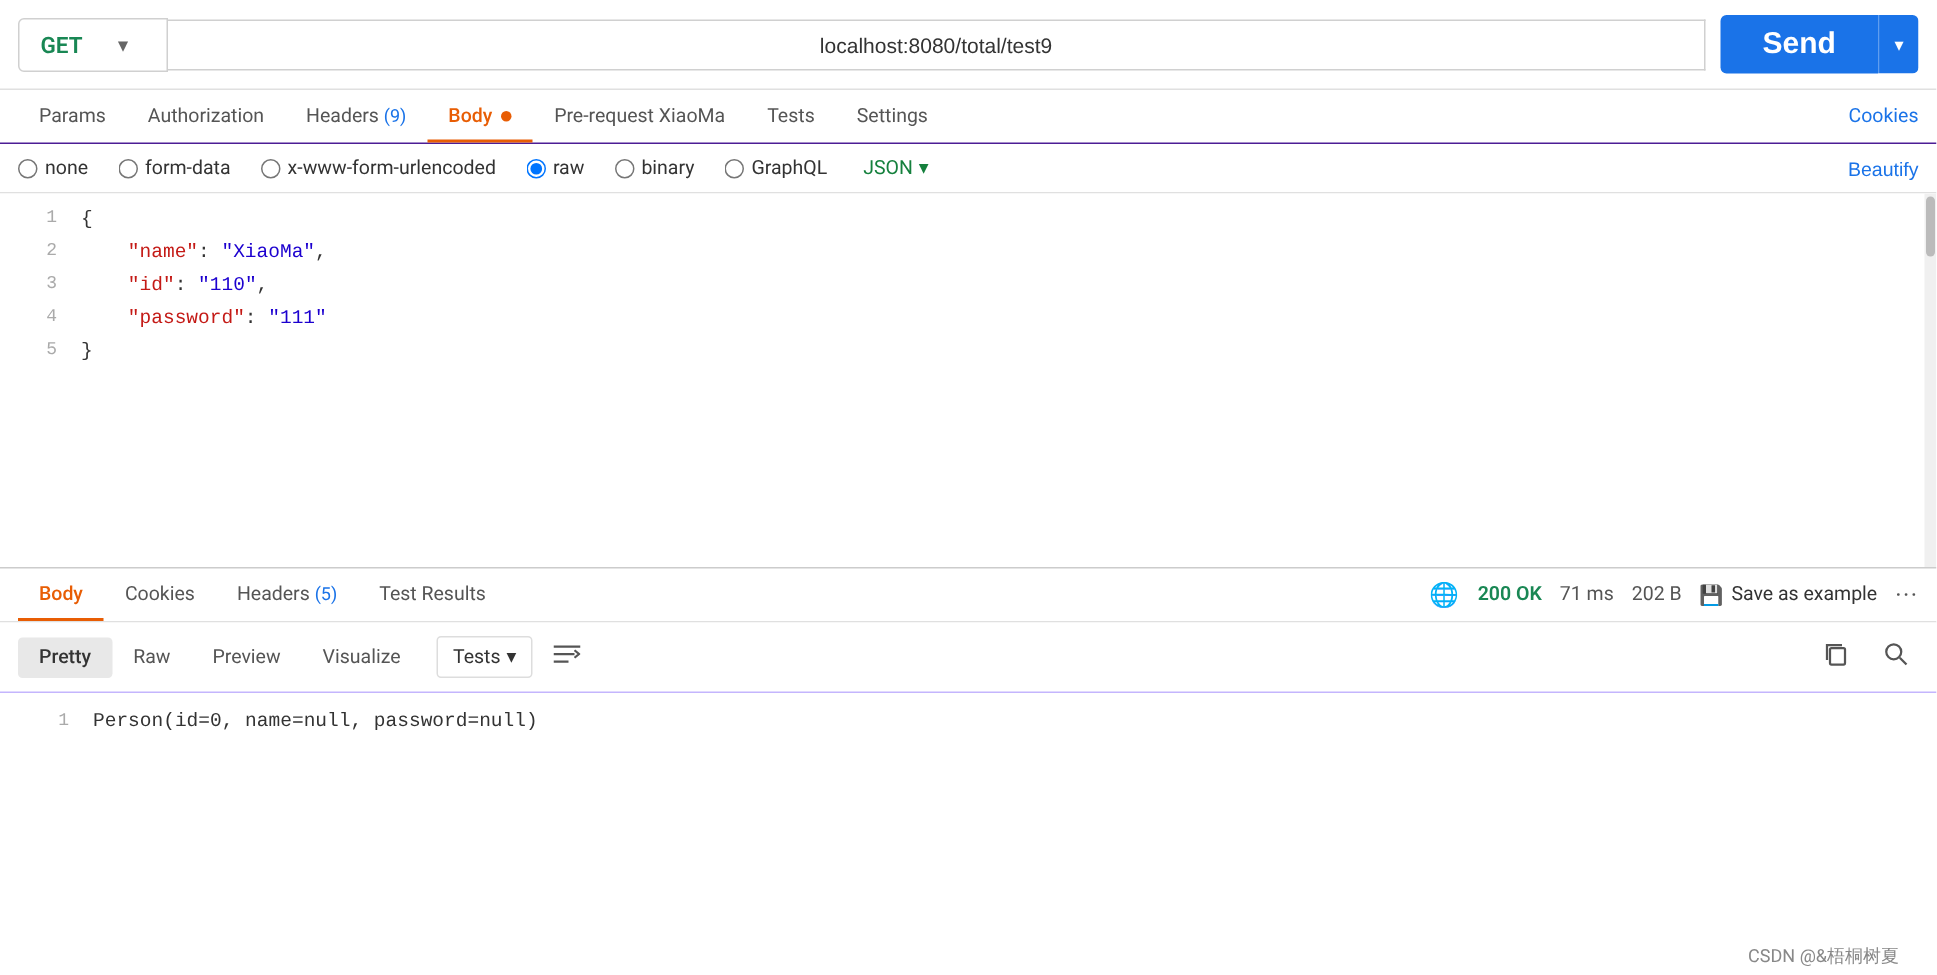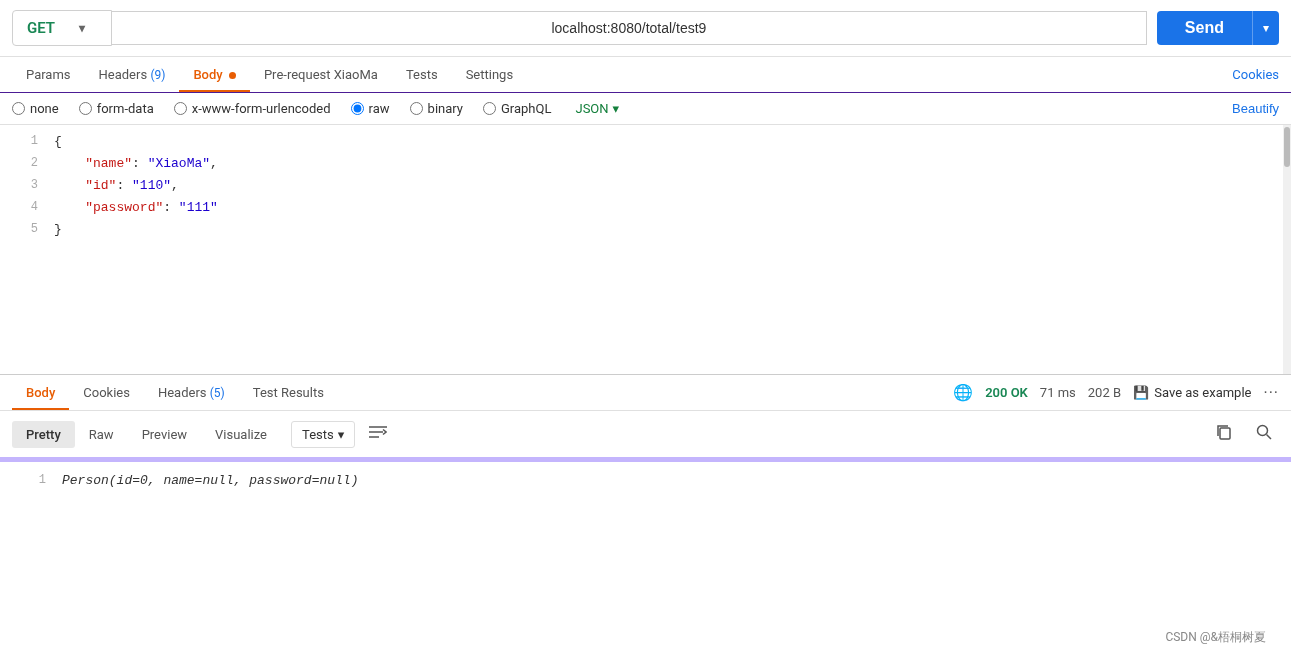--- a/index.html
+++ b/index.html
@@ -50,21 +50,21 @@
     .send-btn-group {
       display: flex;
       align-items: stretch;
       margin-left: 10px;
     }
     .send-btn {
       background: #1a73e8;
       color: #fff;
       border: none;
       padding: 8px 28px;
-      font-size: 16px;
+      font-size: 20px;
       font-weight: 600;
       cursor: pointer;
       border-radius: 4px 0 0 4px;
     }
     .send-btn-chevron {
       background: #1a73e8;
       color: #fff;
       border: none;
       border-left: 1px solid rgba(255,255,255,0.3);
       padding: 8px 10px;
@@ -250,21 +250,21 @@
       font-size: 13px;
     }
     .more-icon { color: #555; cursor: pointer; font-size: 16px; letter-spacing: 1px; }
 
     
     .resp-format-bar {
       display: flex;
       align-items: center;
       padding: 8px 12px;
       gap: 0;
-      border-bottom: 5px solid #c4b5fd;
+      border-bottom: 1px solid #c4b5fd;
       background: #fff;
     }
     .fmt-tab {
       padding: 6px 14px;
       font-size: 13px;
       color: #555;
       cursor: pointer;
       border-radius: 3px;
     }
     .fmt-tab.active {
@@ -311,21 +311,21 @@
       padding: 8px;
       background: #fff;
       min-height: 70px;
     }
     .resp-line {
       display: flex;
       align-items: flex-start;
       line-height: 1.7;
       padding: 0 8px;
     }
-    .resp-content { color: #333; font-style: italic; }
+    .resp-content { color: #333; }
 
     
     .footer {
       position: fixed;
       bottom: 0;
       right: 13px;
       padding: 4px 12px;
       font-size: 12px;
       color: #888;
       background: #fff;
@@ -345,20 +345,23 @@
   <input class="url-input" type="text" value="localhost:8080/total/test9" style="">
   <div class="send-btn-group">
     <button class="send-btn">Send</button>
     <button class="send-btn-chevron">▾</button>
   </div>
 </div>
 
 <div class="req-tabs">
   <div class="req-tab">
     <span>Params</span>
+  </div>
+  <div class="req-tab">
+    <span>Authorization</span>
   </div>
   <div class="req-tab">
     <span>Headers</span>
     <span class="badge">(9)</span>
   </div>
   <div class="req-tab active">
     <span>Body</span>
     <span class="dot"></span>
   </div>
   <div class="req-tab">

